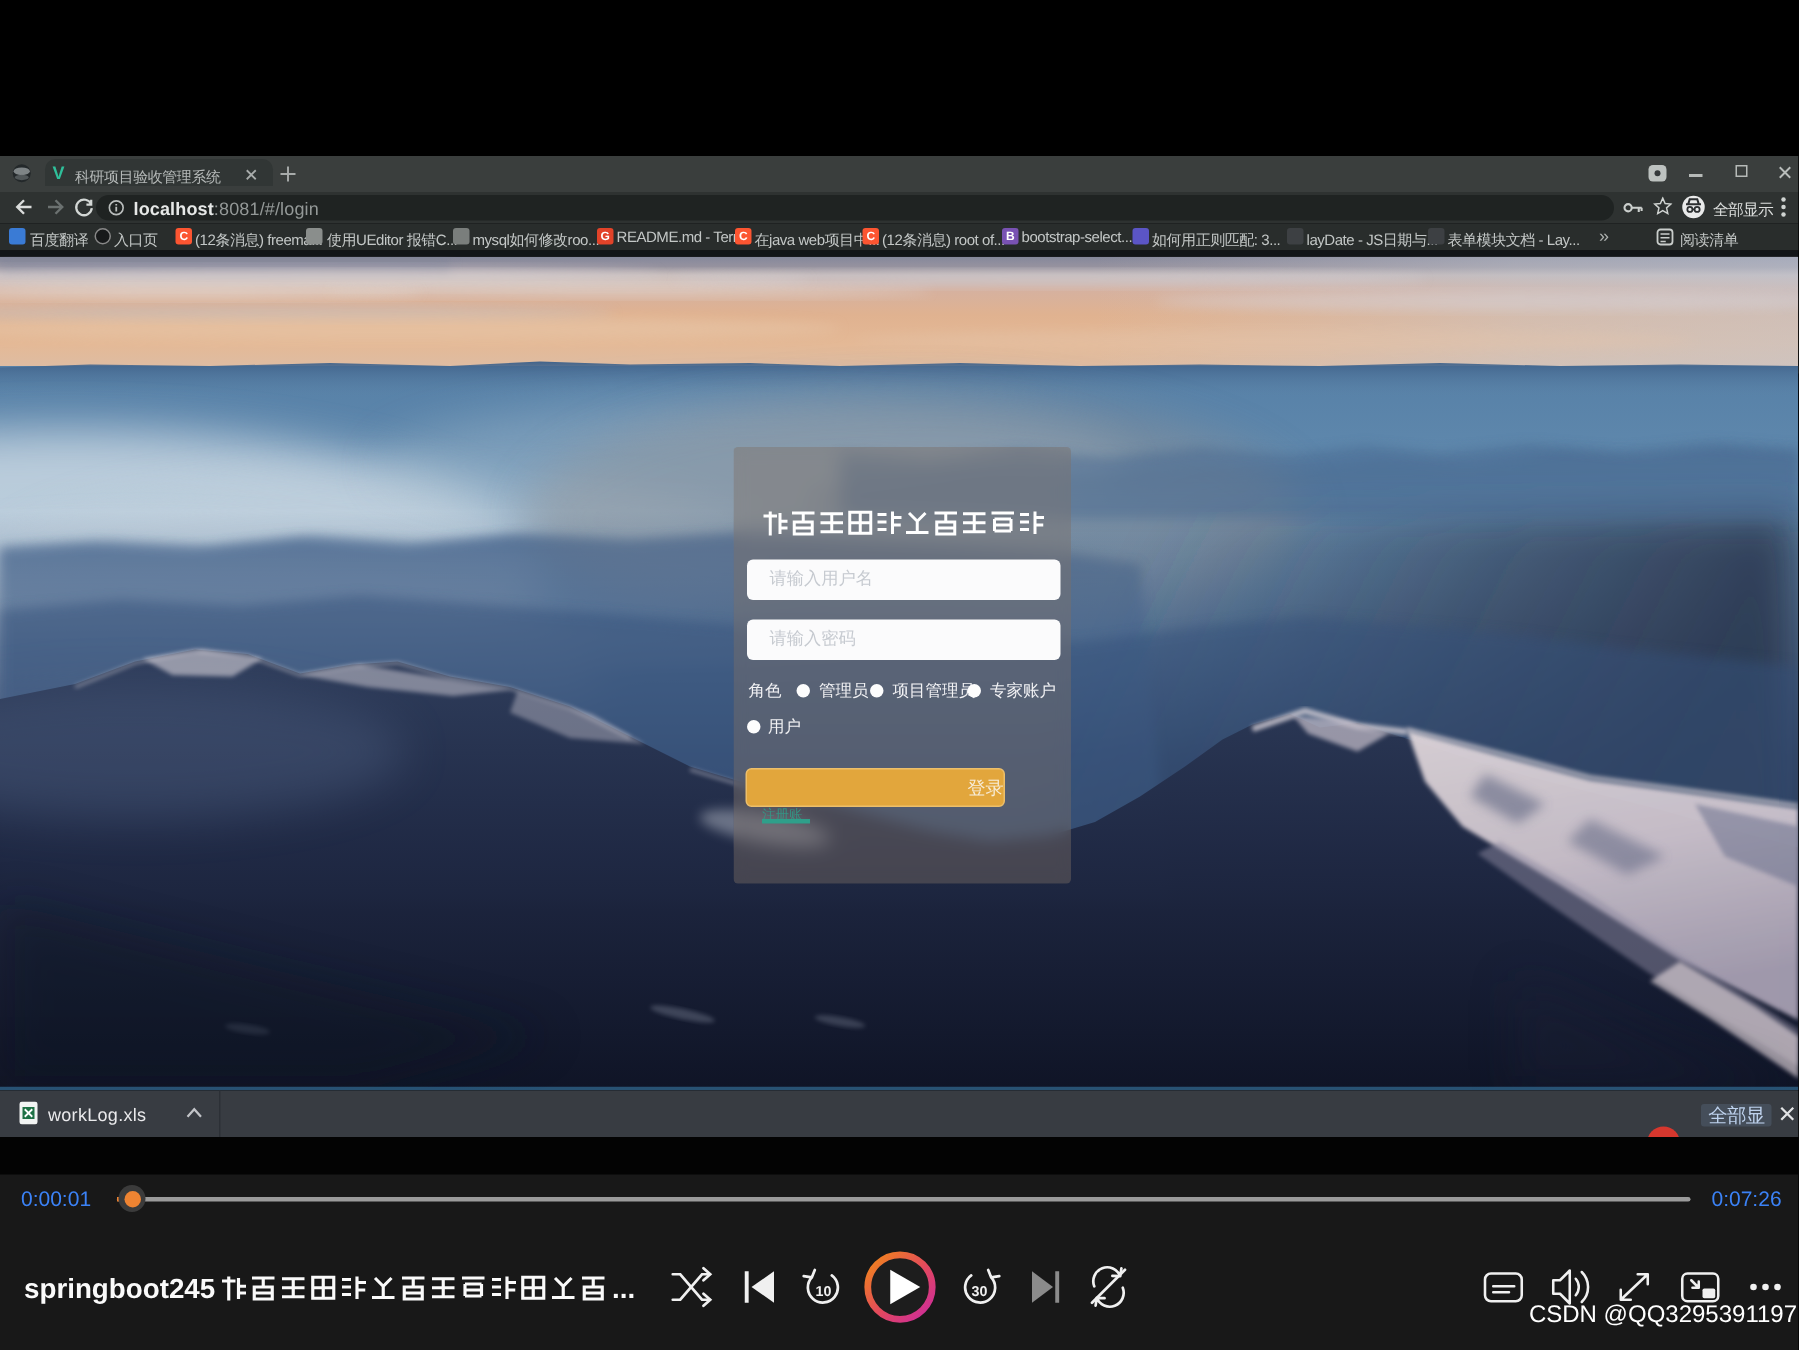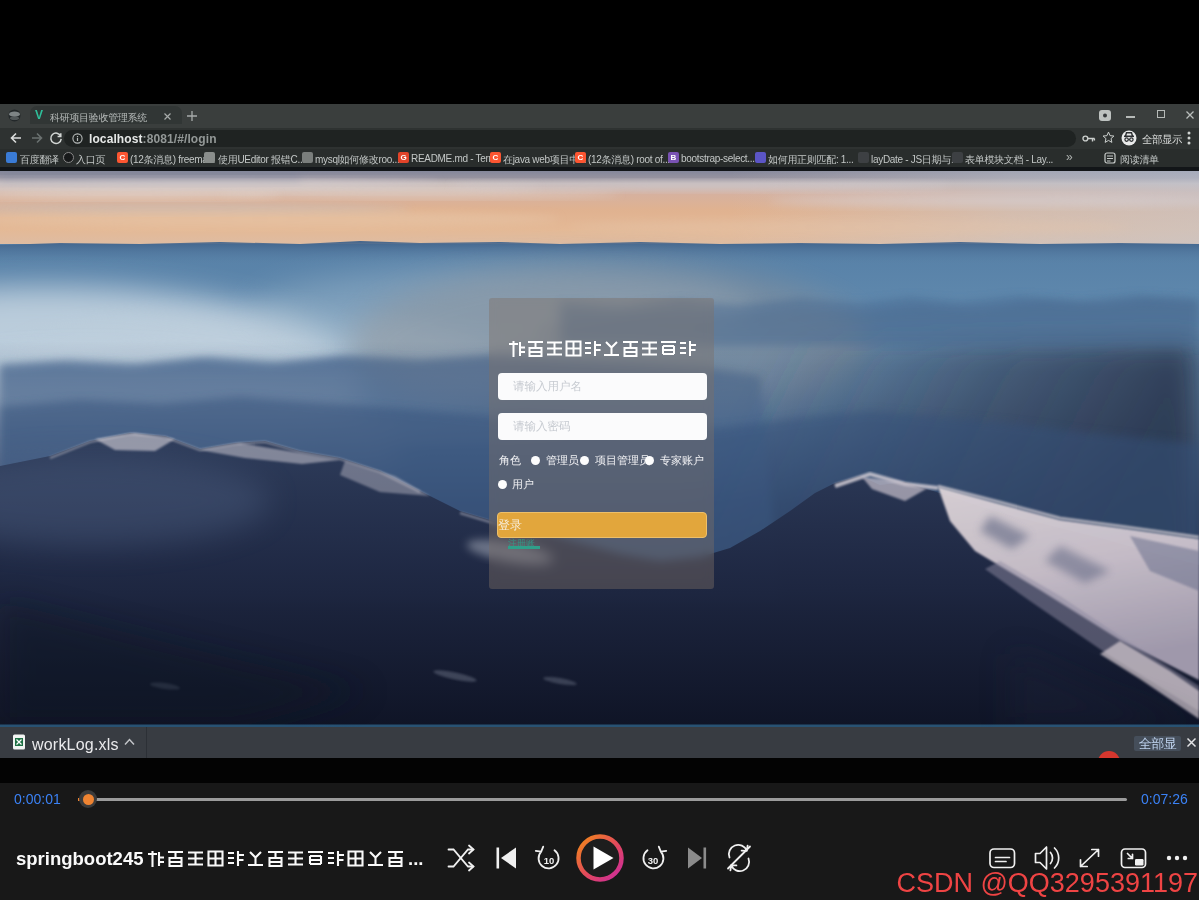--- a/index.html
+++ b/index.html
@@ -169,31 +169,31 @@
       <div class="inp" style="top:115px">请输入密码</div>
       <div class="rlbl" style="left:10px;top:155px">角色</div>
       <div class="rdot" style="left:42px;top:158px"></div>
       <div class="rlbl" style="left:57px;top:155px">管理员</div>
       <div class="rdot" style="left:91px;top:158px"></div>
       <div class="rlbl" style="left:106px;top:155px">项目管理员</div>
       <div class="rdot" style="left:156px;top:158px"></div>
       <div class="rlbl" style="left:171px;top:155px">专家账户</div>
       <div class="rdot" style="left:9px;top:182px"></div>
       <div class="rlbl" style="left:23px;top:179px">用户</div>
-      <div class="abs" style="left:8px;top:214px;width:210px;height:26px;background:#e2a63c;border:1px solid #edbf6a;border-radius:4px;font-size:12px;color:#f7ecd8;text-align:left;line-height:24px">登录</div>
+      <div class="abs" style="left:8px;top:214px;width:173px;height:26px;background:#e2a63c;border:1px solid #edbf6a;border-radius:4px;font-size:12px;color:#f7ecd8;text-align:right;line-height:24px">登录</div>
       <div class="abs" style="left:19px;top:240px;width:32px;height:11px;border-bottom:3px solid #2f9f8a;color:rgba(47,159,138,0.85);font-size:9px;line-height:10px;overflow:hidden">注册账户</div>
     </div>
   </div>
   <div class="abs" id="dlbar">
     <svg class="abs" style="left:12px;top:7px" width="14" height="16" viewBox="0 0 14 16">
       <rect x="1" y="0.5" width="12" height="15" rx="1.5" fill="#f2f4f3"></rect>
       <rect x="3" y="4" width="8" height="8" fill="#1e7145"></rect>
       <path d="M4.5 5.5 L9.5 10.5 M9.5 5.5 L4.5 10.5" stroke="#fff" stroke-width="1.2"></path>
     </svg>
-    <div class="abs" style="left:32px;top:9px;font-size:16px;color:#eaeaec;letter-spacing:0.2px">workLog.xls</div>
+    <div class="abs" style="left:32px;top:9px;font-size:12px;color:#eaeaec;letter-spacing:0.2px">workLog.xls</div>
     <svg class="abs" style="left:124px;top:11px" width="11" height="8" viewBox="0 0 11 8">
         <path d="M1 6.5 L5.5 1.5 L10 6.5" stroke="#c2c4c8" stroke-width="1.5" fill="none"></path>
       </svg>
     <div class="abs" style="left:146px;top:0;width:1px;height:31px;background:#2c3036"></div>
     <div class="abs" style="left:1098px;top:24px;width:22px;height:22px;border-radius:50%;background:#d6372e"></div>
     <div class="abs" style="left:1134px;top:9px;width:47px;height:15px;background:#454e5a;border-radius:2px;font-size:13px;color:#bdd1ec;text-align:center;line-height:15px;letter-spacing:-0.5px;overflow:hidden">全部显示</div>
     <svg class="abs" style="left:1186px;top:10px" width="11" height="11" viewBox="0 0 11 11">
         <path d="M1.5 1.5 L9.5 9.5 M9.5 1.5 L1.5 9.5" stroke="#e2e3e5" stroke-width="1.5"></path>
       </svg>
   </div>
@@ -257,21 +257,21 @@
         <path d="M1050.5 94.5 A 8.5 8.5 0 0 1 1050.5 105.5 M1054.5 90 A 14 14 0 0 1 1054.5 110"></path>
         <path d="M1080.5 108.5 L1098.5 91.5 M1091.8 91.5 H1098.5 V98.2 M1087.2 108.5 H1080.5 V101.8"></path>
         <rect x="1121.5" y="91" width="24" height="18.5" rx="3.5"></rect>
         <path d="M1127.5 95.5 L1132.5 100.5 M1132.5 100.5 v-4.2 M1132.5 100.5 h-4.2"></path>
       </g>
       <rect x="1135" y="101" width="8.5" height="6.5" rx="1.2" fill="#f0f0f0"></rect>
       <circle cx="1169" cy="100" r="2.2" fill="#f0f0f0"></circle>
         <circle cx="1177" cy="100" r="2.2" fill="#f0f0f0"></circle>
         <circle cx="1185" cy="100" r="2.2" fill="#f0f0f0"></circle>
     </svg>
-    <div class="abs" style="right:1px;top:110px;font-size:27px;color:#ef4444;letter-spacing:0px">CSDN @QQ3295391197</div>
+    <div class="abs" style="right:1px;top:110px;font-size:16px;color:#ffffff;letter-spacing:0px">CSDN @QQ3295391197</div>
   </div>
   <svg class="abs" style="left:8px;top:109px" width="13" height="13" viewBox="0 0 13 13">
     <circle cx="6.5" cy="6.5" r="6" fill="#23282a"></circle>
     <ellipse cx="6.5" cy="5.2" rx="5.4" ry="2.6" fill="#8e9496" opacity="0.85"></ellipse>
     <ellipse cx="6.5" cy="9.3" rx="4.6" ry="1.8" fill="#5d6365" opacity="0.8"></ellipse>
   </svg>
   <div class="abs" id="tab"></div>
   <div class="abs" style="left:35px;top:109px;font-size:12px;font-weight:bold;color:#2fbf9a;line-height:13px">V</div>
   <div class="abs" style="left:50px;top:111px;width:108px;font-size:10px;color:#b5b9b8;white-space:nowrap;overflow:hidden;letter-spacing:-0.3px">科研项目验收管理系统</div>
   <svg class="abs" style="left:163px;top:112px" width="9" height="9" viewBox="0 0 9 9">
@@ -295,21 +295,21 @@
   <svg class="abs" style="left:30px;top:131px" width="14" height="14" viewBox="0 0 14 14">
       <path d="M2 7 H11 M7 2.5 L11.5 7 L7 11.5" stroke="#6b7170" stroke-width="1.6" fill="none"></path>
     </svg>
   <svg class="abs" style="left:49px;top:131px" width="14" height="14" viewBox="0 0 14 14">
       <path d="M11.8 5.2 A5.2 5.2 0 1 0 12.2 7.8 M11.8 2.2 V5.4 H8.6" stroke="#d3d7d5" stroke-width="1.5" fill="none"></path>
     </svg>
   <svg class="abs" style="left:72px;top:133px" width="11" height="11" viewBox="0 0 11 11">
       <circle cx="5.5" cy="5.5" r="4.6" stroke="#b9bdbc" stroke-width="1.1" fill="none"></circle>
       <path d="M5.5 4.8 V8 M5.5 3 V4" stroke="#b9bdbc" stroke-width="1.2"></path>
     </svg>
-  <div class="abs" style="left:89px;top:132px;font-size:12px;line-height:14px;color:#e6e8e7;font-weight:bold;letter-spacing:0.1px">localhost<span style="color:#939897;font-weight:bold">:8081/#/login</span></div>
+  <div class="abs" style="left:89px;top:132px;font-size:12px;line-height:14px;color:#e6e8e7;font-weight:bold;letter-spacing:0.1px">localhost<span style="color:#939897;font-weight:normal">:8081/#/login</span></div>
   <svg class="abs" style="left:1082px;top:133px" width="14" height="11" viewBox="0 0 14 11">
       <circle cx="3.4" cy="5.5" r="2.4" stroke="#cbcfcd" stroke-width="1.4" fill="none"></circle>
       <path d="M5.8 5.5 H12.5 M10.5 5.5 V8.4 M12.4 5.5 V7.6" stroke="#cbcfcd" stroke-width="1.4" fill="none"></path>
     </svg>
   <svg class="abs" style="left:1102px;top:131px" width="13" height="13" viewBox="0 0 24 24">
       <path d="M12 2 L14.9 8.6 L22 9.3 L16.7 14 L18.2 21 L12 17.4 L5.8 21 L7.3 14 L2 9.3 L9.1 8.6 Z" stroke="#cfd3d1" stroke-width="1.8" fill="none"></path>
     </svg>
   <svg class="abs" style="left:1121px;top:130px" width="16" height="16" viewBox="0 0 16 16">
       <circle cx="8" cy="8" r="7.5" fill="#e9eaea"></circle>
       <path d="M3 6.2 H13 M4.5 6 L5.5 2.8 H10.5 L11.5 6" stroke="#2c2f31" stroke-width="1.4" fill="none"></path>
@@ -336,21 +336,21 @@
   <div class="bml" style="left:315px">mysql如何修改roo...</div>
   <div class="bmi" style="left:398px;background:#e24329">G</div>
   <div class="bml" style="left:411px">README.md - Terr...</div>
   <div class="bmi" style="left:490px;background:#fc5531">C</div>
   <div class="bml" style="left:503px">在java web项目中...</div>
   <div class="bmi" style="left:575px;background:#fc5531">C</div>
   <div class="bml" style="left:588px">(12条消息) root of...</div>
   <div class="bmi" style="left:668px;background:#7952b3">B</div>
   <div class="bml" style="left:681px">bootstrap-select...</div>
   <div class="bmi" style="left:755px;background:#5b55c5"></div>
-  <div class="bml" style="left:768px">如何用正则匹配: 1...</div>
+  <div class="bml" style="left:768px">如何用正则匹配: 3...</div>
   <div class="bmi" style="left:858px;background:#3d4043"></div>
   <div class="bml" style="left:871px">layDate - JS日期与...</div>
   <div class="bmi" style="left:952px;background:#3d4043"></div>
   <div class="bml" style="left:965px">表单模块文档 - Lay...</div>
   <div class="bml" style="left:1066px;color:#aeb2b0;font-size:12px;top:1px">»</div>
   <svg style="position:absolute;left:1104px;top:3px" width="12" height="12" viewBox="0 0 12 12">
         <rect x="1" y="1" width="10" height="10" rx="2" stroke="#c9cdcb" stroke-width="1.2" fill="none"></rect>
         <path d="M3 4 H9 M3 6.5 H9 M3 9 H6.5" stroke="#c9cdcb" stroke-width="1"></path>
       </svg>
   <div class="bml" style="left:1120px">阅读清单</div>

